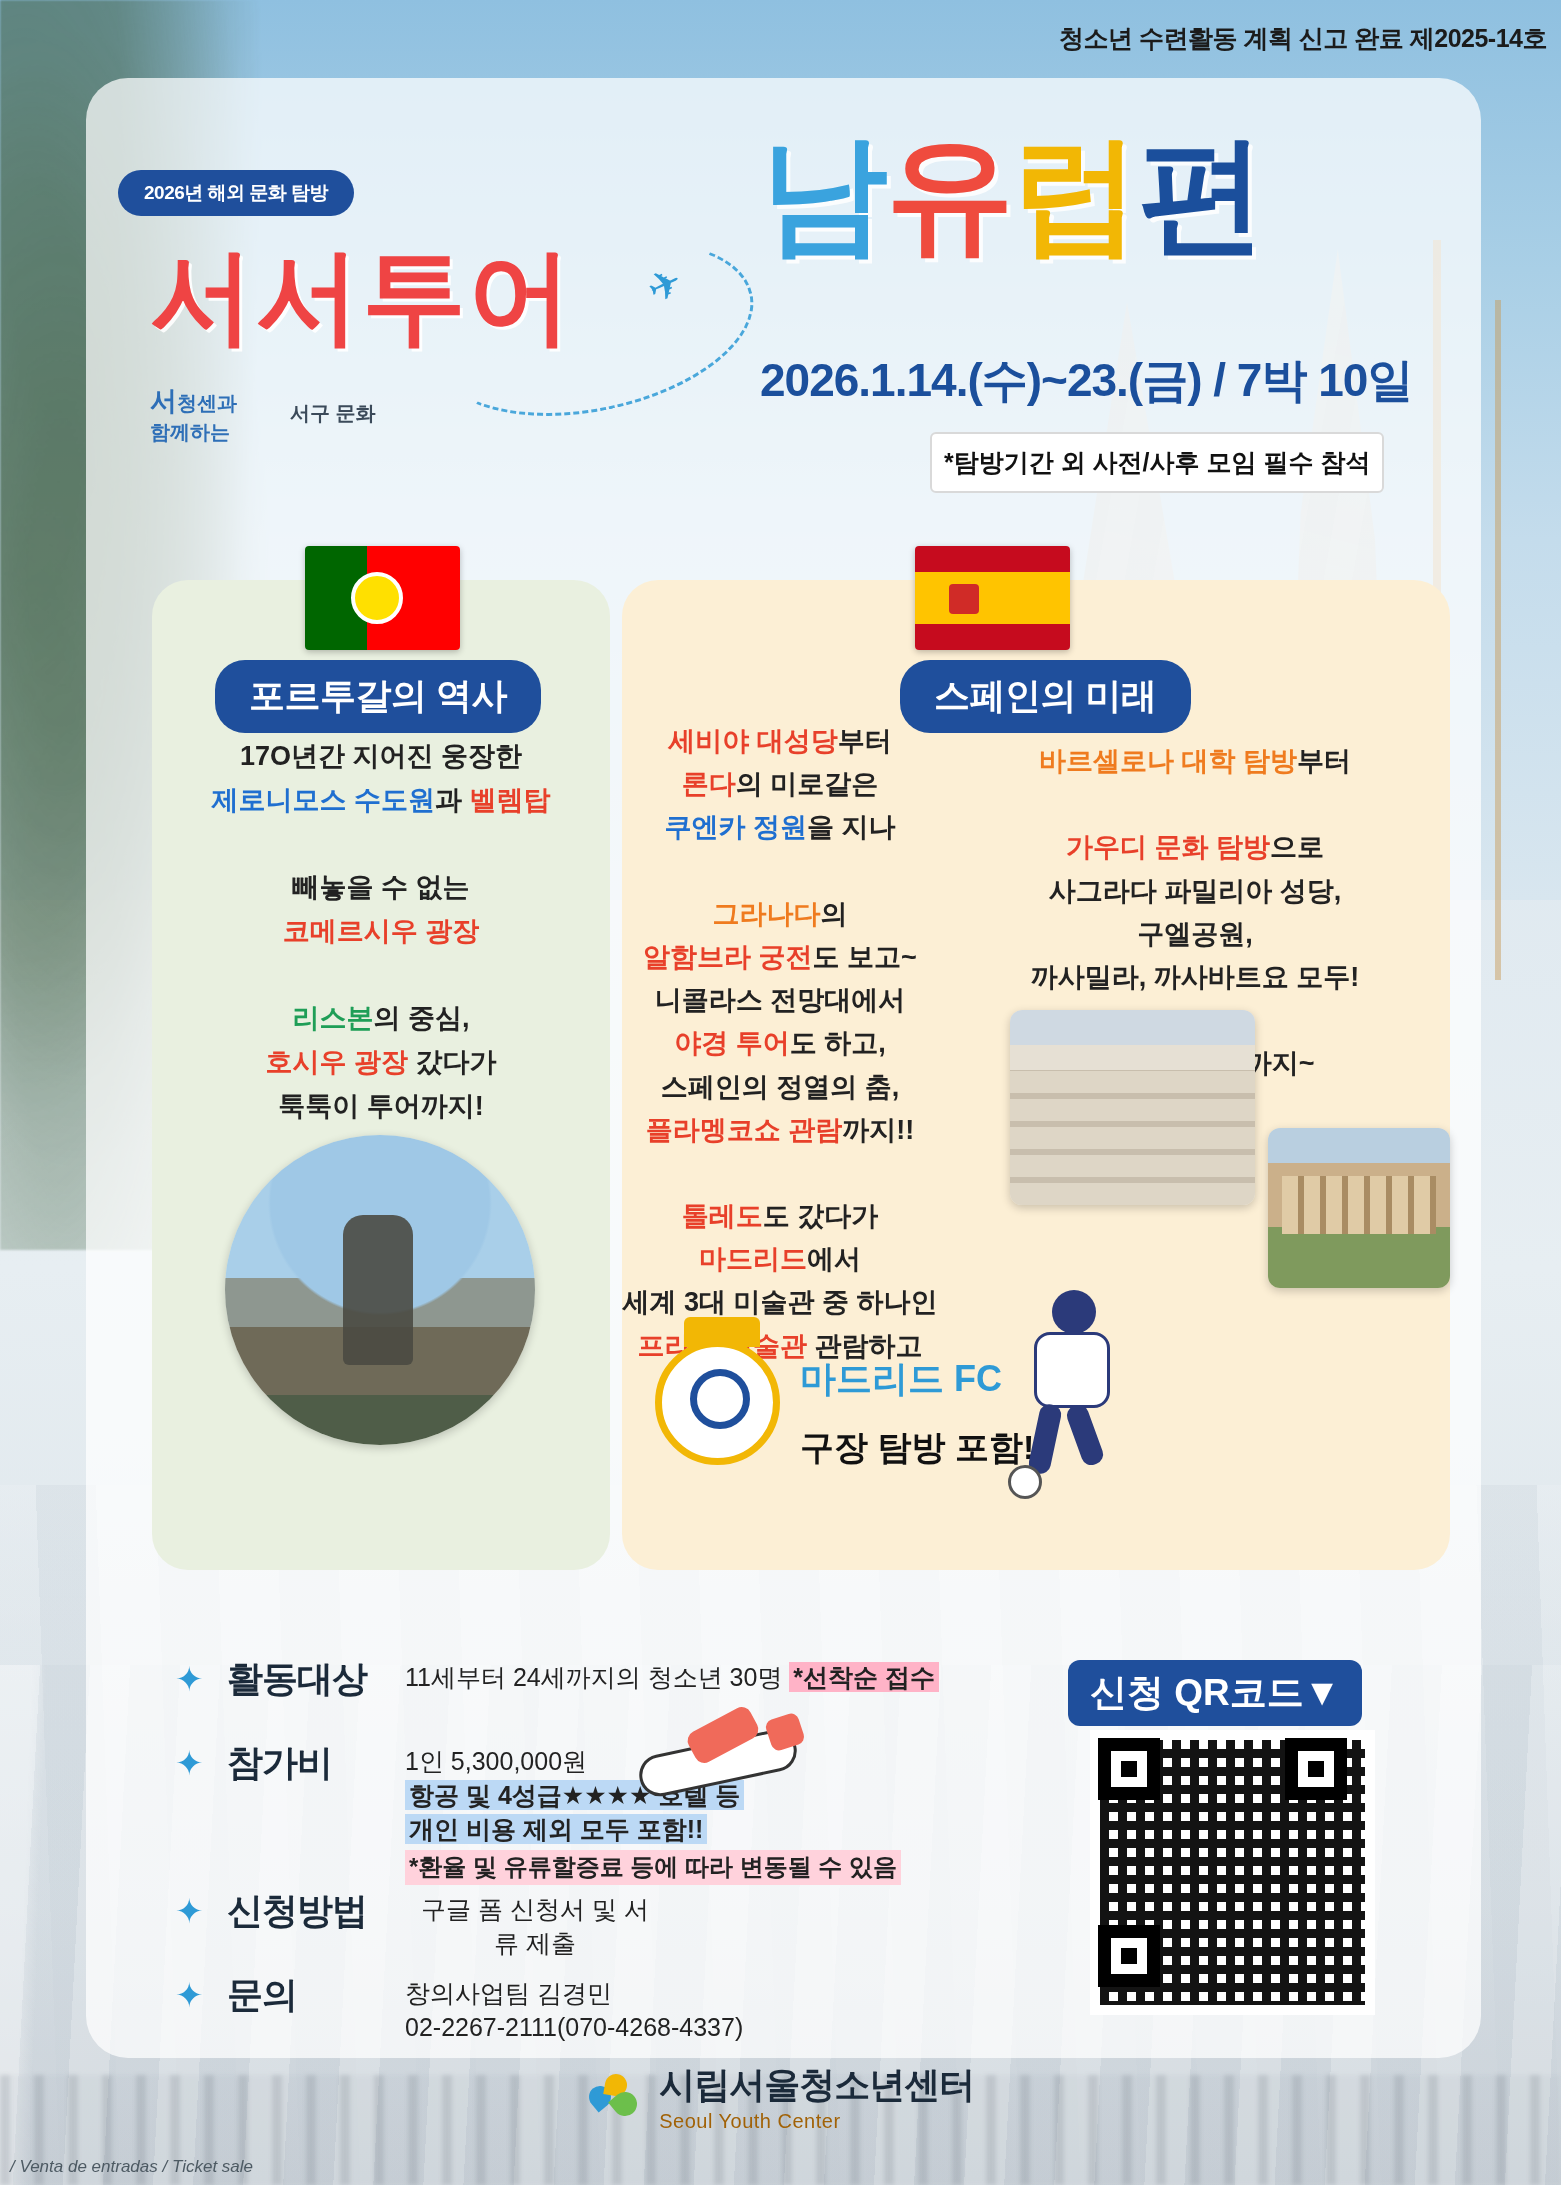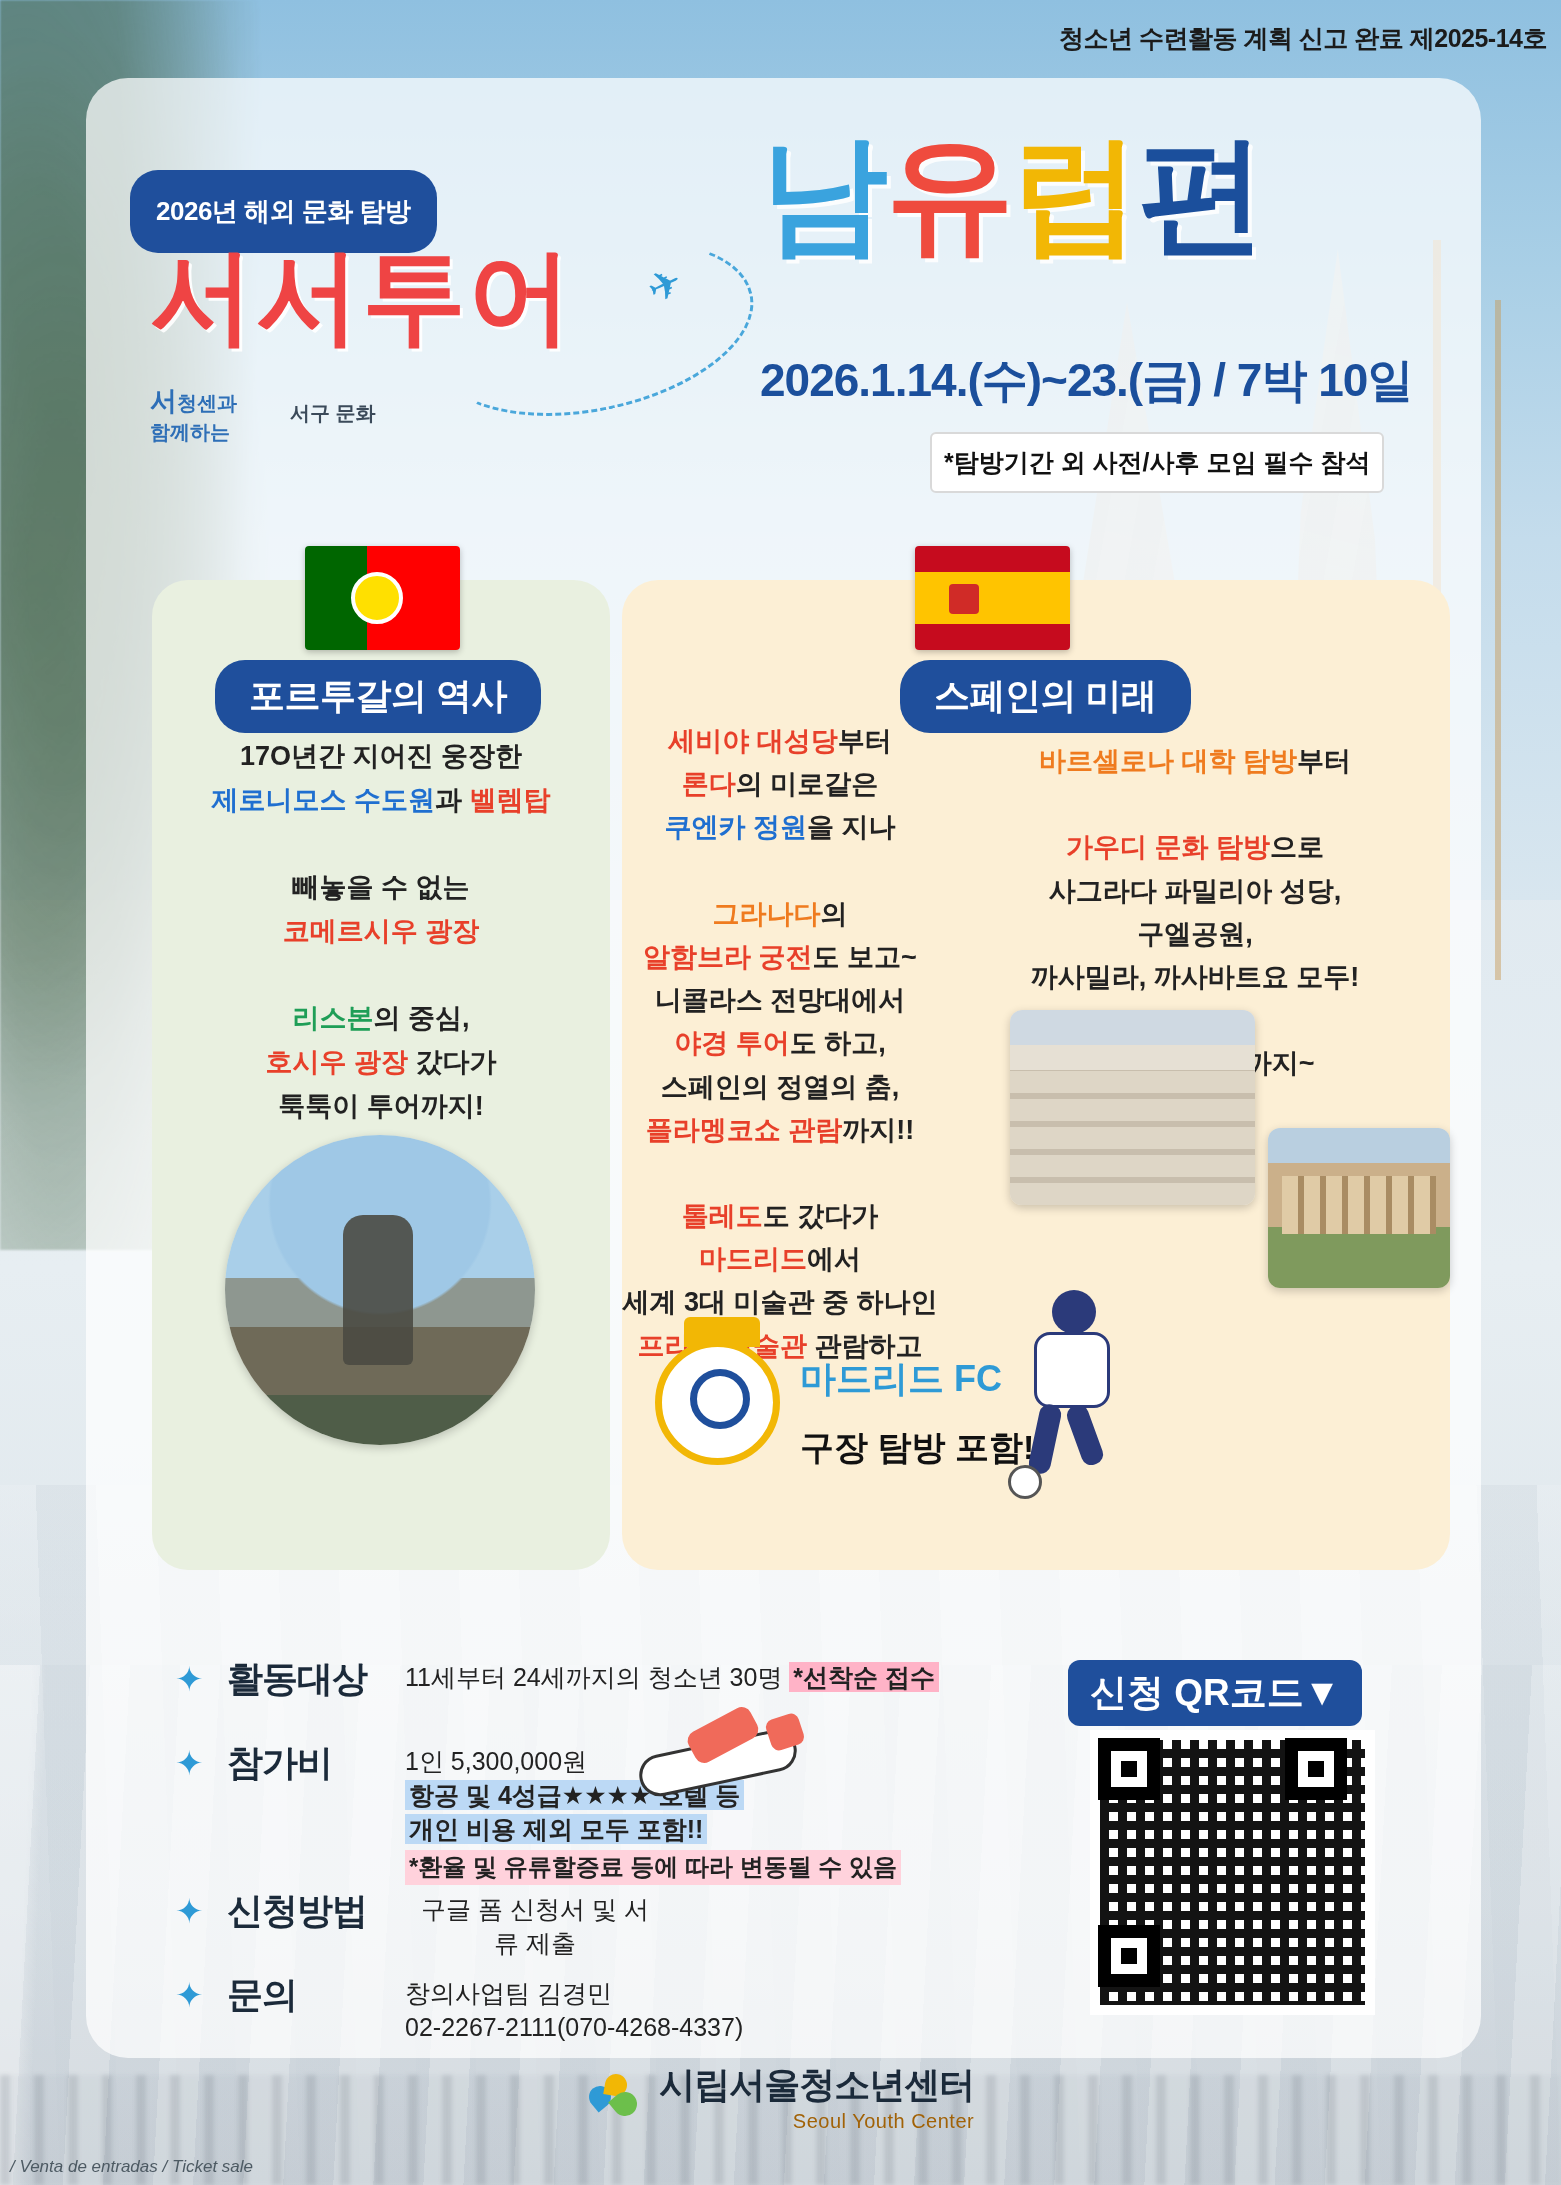--- a/index.html
+++ b/index.html
@@ -42,22 +42,22 @@
     filter:blur(2px);opacity:.55;}
 
   
   .top-notice{position:absolute;right:14px;top:22px;font-size:25px;font-weight:bold;color:#1b1b1b;letter-spacing:-.5px;}
 
   
   .card{position:absolute;left:86px;top:78px;width:1395px;height:1980px;
     background:rgba(255,255,255,.72);border-radius:42px;}
 
   
-  .badge-2026{position:absolute;left:130px;top:170px;background:#1f4f9c;color:#fff;
-    border-radius:28px;padding:24px 26px;font-size:26px;font-weight:bold;letter-spacing:-.5px;}
+  .badge-2026{position:absolute;left:118px;top:170px;background:#1f4f9c;color:#fff;
+    border-radius:28px;padding:10px 26px;font-size:19px;font-weight:bold;letter-spacing:-.5px;}
   .title-kr{position:absolute;left:150px;top:228px;font-size:104px;font-weight:bold;color:#ef4444;
     letter-spacing:2px;text-shadow:3px 3px 0 rgba(255,255,255,.9);font-family:"Liberation Sans",sans-serif;}
   .sub-l{position:absolute;left:150px;top:383px;font-size:20px;color:#2e6fb7;font-weight:bold;line-height:1.35;}
   .sub-l b{font-size:27px;}
   .sub-r{position:absolute;left:290px;top:400px;font-size:20px;color:#3b4a5a;font-weight:bold;}
   .dashline{position:absolute;left:430px;top:245px;width:320px;height:160px;border:3px dashed #2e9ad6;
     border-radius:50%;border-top-color:transparent;border-left-color:transparent;transform:rotate(-12deg);opacity:.85;}
   .plane{position:absolute;left:648px;top:262px;font-size:40px;color:#2e9ad6;transform:rotate(-25deg);}
 
   .big-title{position:absolute;left:760px;top:130px;font-size:128px;font-weight:bold;line-height:1;
@@ -151,21 +151,21 @@
   .qe1{left:1098px;top:1738px;}.qe2{left:1285px;top:1738px;}.qe3{left:1098px;top:1925px;}
   .qr-eye:after{content:"";position:absolute;left:10px;top:10px;right:10px;bottom:10px;background:#000;}
 
   
   .footer{position:absolute;left:0;bottom:52px;width:1561px;text-align:center;}
   .f-logo{display:inline-block;width:54px;height:46px;vertical-align:middle;margin-right:14px;position:relative;}
   .f-logo i{position:absolute;display:block;border-radius:50% 50% 50% 0;}
   .f-logo i:nth-child(1){left:2px;top:12px;width:22px;height:22px;background:#2e9ad6;transform:rotate(-40deg);}
   .f-logo i:nth-child(2){left:18px;top:0;width:22px;height:22px;background:#f2b705;transform:rotate(10deg);}
   .f-logo i:nth-child(3){left:26px;top:18px;width:24px;height:24px;background:#6cbf4b;transform:rotate(50deg);}
-  .f-name{display:inline-block;text-align:right;vertical-align:middle;}
+  .f-name{display:inline-block;text-align:left;vertical-align:middle;}
   .f-kr{font-size:36px;font-weight:bold;color:#1b2a3a;letter-spacing:-1px;}
   .f-en{font-size:20px;color:#a16207;letter-spacing:.5px;}
   .ticket{position:absolute;left:10px;bottom:8px;font-size:17px;color:#4d5a63;font-style:italic;}
 </style>
 </head>
 <body>
 
 <div class="bg-sky"></div>
 <div class="bg-cathedral"></div>
 <div class="bg-crane"></div>

